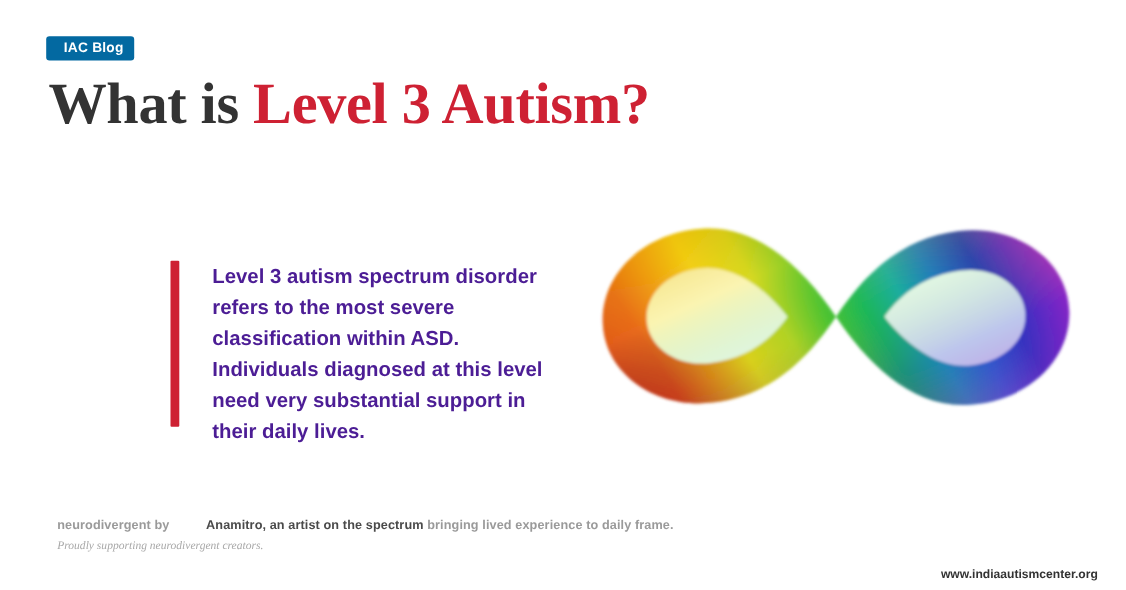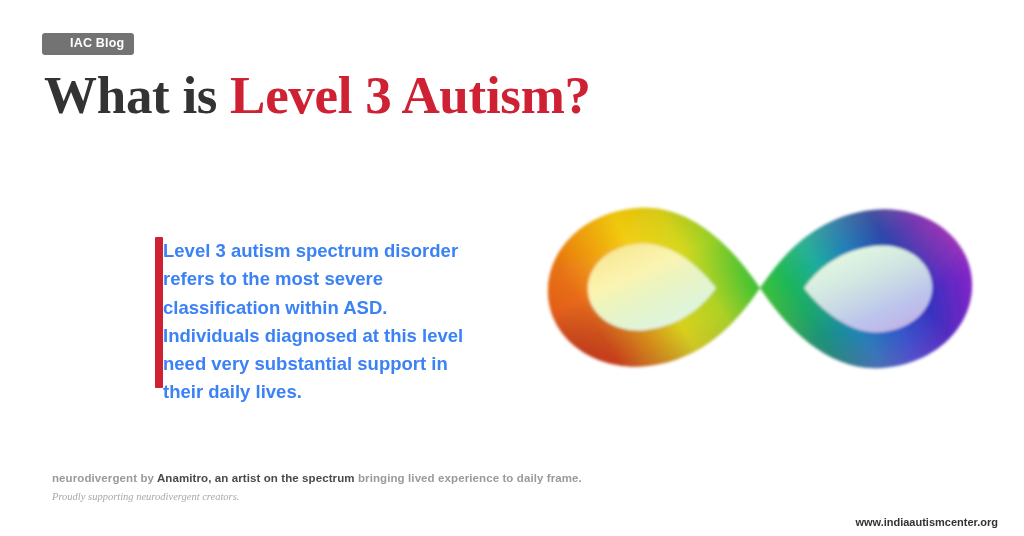--- a/index.html
+++ b/index.html
@@ -19,26 +19,26 @@
     width: 1024px;
     height: 536px;
     background: #ffffff;
   }
 
   
   .badge {
     position: absolute;
     left: 42px;
     top: 33px;
-    background: #737373;
+    background: #0369a1;
     color: #ffffff;
     font-size: 12.5px;
     font-weight: bold;
     letter-spacing: 0.2px;
-    padding: 4px 10px 5px 28px;
+    padding: 4px 10px 5px 16px;
     border-radius: 3px;
     line-height: 1;
     font-family: "Liberation Sans", sans-serif;
   }
 
   
   .title {
     position: absolute;
     left: 44px;
     top: 65px;
@@ -62,25 +62,26 @@
     align-items: stretch;
   }
   .quote-bar {
     width: 8px;
     background: #CE2133;
     border-radius: 1px;
     height: 151px;
     flex: none;
   }
   .quote-text {
+    margin-left: 30px;
     width: 310px;
     font-size: 18.5px;
     font-weight: bold;
     line-height: 1.53;
-    color: #3b82f6;
+    color: #4c1d95;
     font-family: "Liberation Sans", sans-serif;
   }
 
   
   .art {
     position: absolute;
     left: 520px;
     top: 168px;
     width: 480px;
     height: 240px;
@@ -96,20 +97,21 @@
     top: 472px;
     font-size: 11.5px;
     color: #9a9a9a;
     font-weight: bold;
     letter-spacing: 0.1px;
     white-space: nowrap;
     font-family: "Liberation Sans", sans-serif;
   }
   .footer-credit .dark {
     color: #4a4a4a;
+    margin-left: 30px;
   }
   .footer-sub {
     position: absolute;
     left: 52px;
     top: 491px;
     font-size: 10.5px;
     color: #a8a8a8;
     font-style: italic;
     white-space: nowrap;
     font-family: "Liberation Serif", serif;

